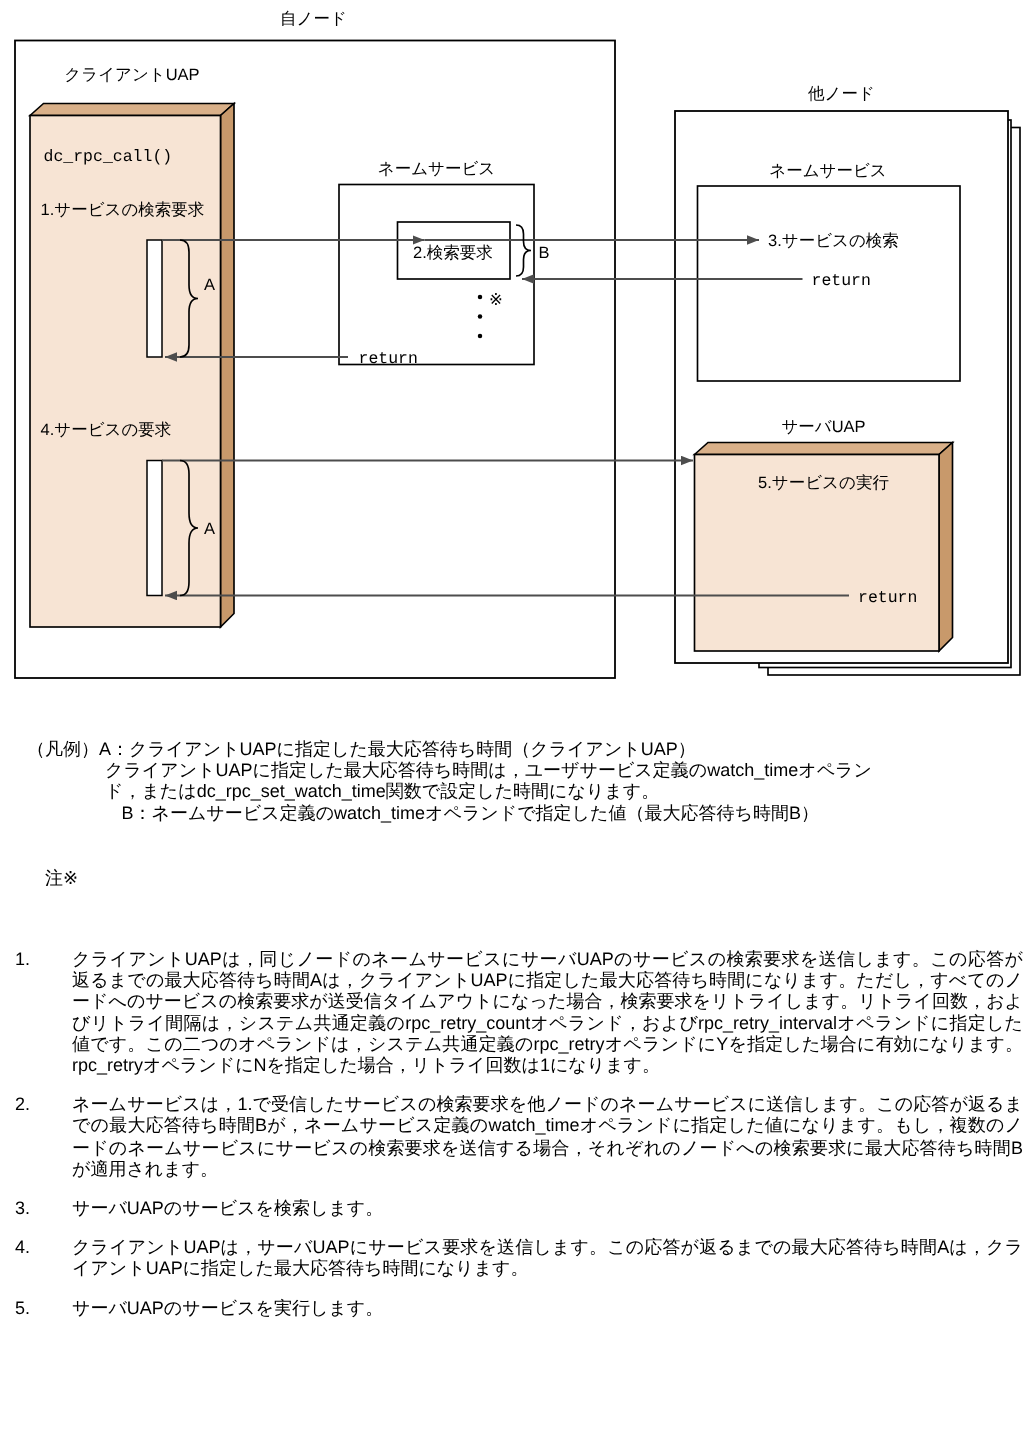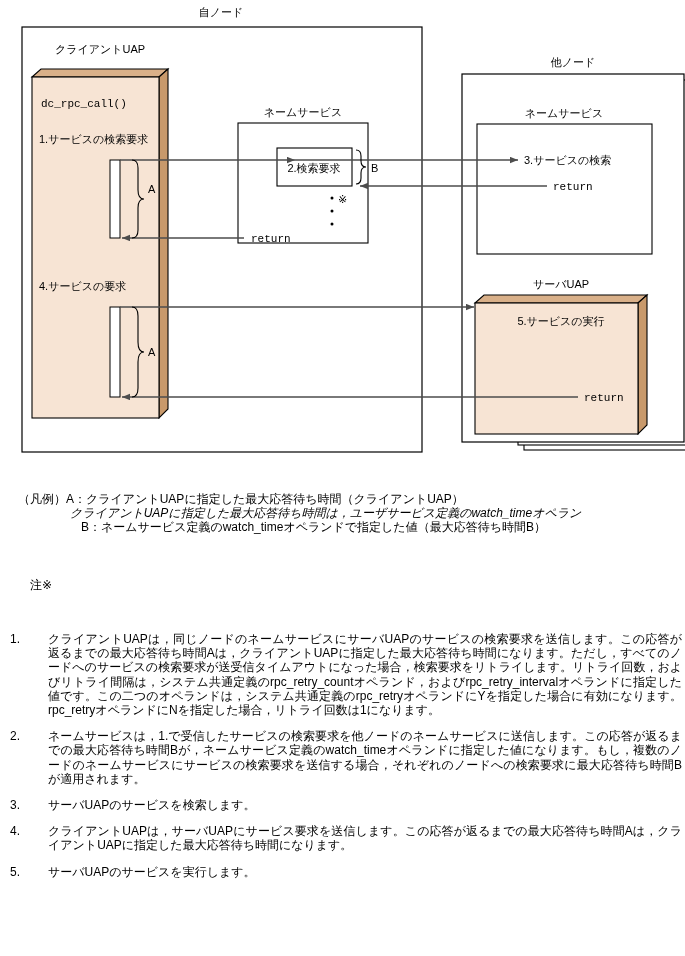--- a/index.html
+++ b/index.html
@@ -12,21 +12,21 @@
     height: 956px;
     font-family: "Liberation Sans", "DejaVu Sans", sans-serif;
     color: #000000;
     position: relative;
     overflow: hidden;
   }
 
   
   #diagram {
     position: absolute;
-    left: 12px;
+    left: 0;
     top: 0;
     width: 560px;
     height: 462px;
   }
   #diagram svg {
     display: block;
   }
 
   .dg-label {
     font-family: "Liberation Sans", "DejaVu Sans", sans-serif;
@@ -45,21 +45,21 @@
     font-size: 12px;
     line-height: 14.2px;
     color: #000000;
     font-family: "Liberation Sans", "DejaVu Sans", sans-serif;
   }
 
   .legend-block { left: 18px; top: 492px; width: 660px; }
   .legend-row { display: flex; }
   .legend-key { white-space: nowrap; }
   .legend-val { flex: 1; }
-  .legend-indent { padding-left: 52px; font-style: italic; }
+  .legend-indent { padding-left: 52px; }
   .legend-indent2 { padding-left: 63px; }
 
   .note-block { left: 30px; top: 578px; width: 650px; }
   .note-row { display: flex; }
   .note-marker { white-space: nowrap; padding-right: 7px; }
 
   .steps-block { left: 10px; top: 632px; width: 672px; }
   .step { display: flex; margin-bottom: 12px; }
   .step-num { width: 17px; flex: 0 0 17px; white-space: nowrap; }
   .step-body { flex: 1; text-align: justify; text-justify: inter-character; margin-left: 21px; }
@@ -146,20 +146,21 @@
   </svg>
 </div>
 
 <div class="body-text legend-block">
   <div class="legend-row">
     <span class="legend-key">（凡例）</span>
       <span class="legend-key">A：</span>
       <span class="legend-val">クライアントUAPに指定した最大応答待ち時間（クライアントUAP）</span>
   </div>
   <div class="legend-indent">クライアントUAPに指定した最大応答待ち時間は，ユーザサービス定義のwatch_timeオペラン</div>
+  <div class="legend-indent">ド，またはdc_rpc_set_watch_time関数で設定した時間になります。</div>
   <div class="legend-row legend-indent2">
     <span class="legend-key">B：</span>
       <span class="legend-val">ネームサービス定義のwatch_timeオペランドで指定した値（最大応答待ち時間B）</span>
   </div>
 </div>
 
 <div class="body-text note-block">
   <div class="note-row">
     <span class="note-marker">注※</span>
   </div>

